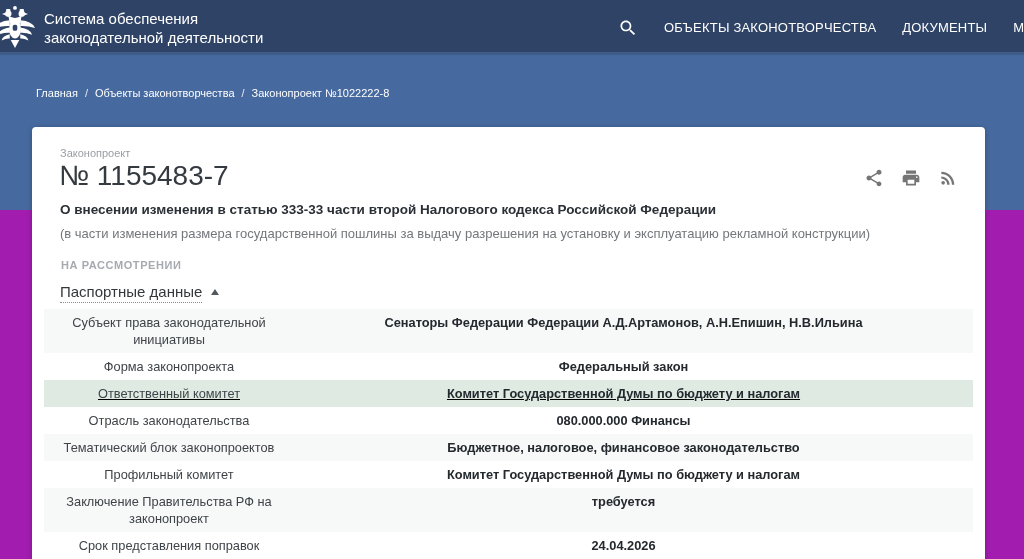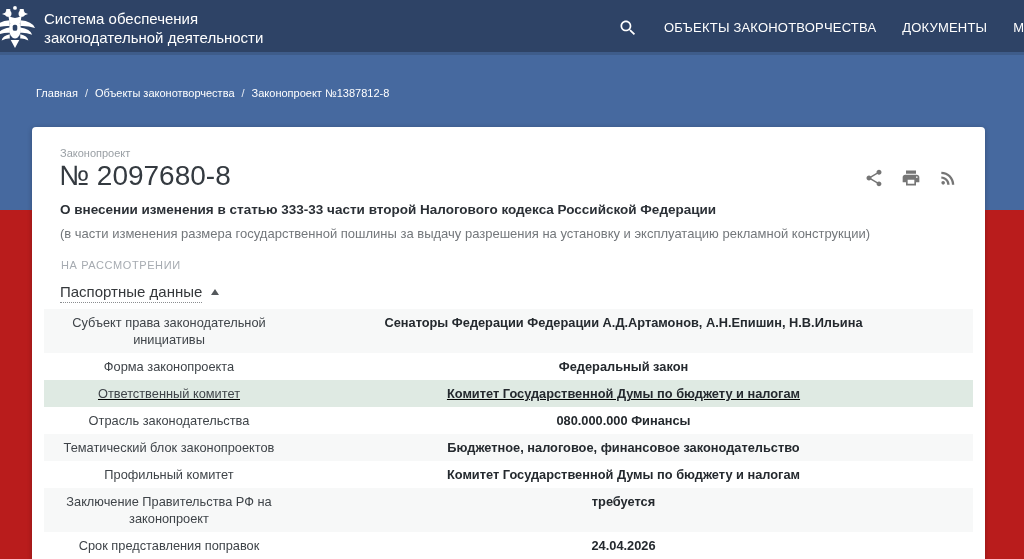--- a/index.html
+++ b/index.html
@@ -1,18 +1,18 @@
 <!DOCTYPE html>
 <html lang="ru"><head>
 <meta charset="utf-8">
 <style>
   * { margin:0; padding:0; box-sizing:border-box; }
   html,body { width:1024px; height:559px; }
   body { font-family:"Liberation Sans","DejaVu Sans",sans-serif; background:#ededee; }
-  .viewport { position:relative; width:1024px; height:559px; overflow:hidden; background:#b91c1c; }
+  .viewport { position:relative; width:1024px; height:559px; overflow:hidden; background:#a21caf; }
 
   
   .topbar { position:absolute; top:0; left:0; width:1024px; height:55px;
             background:#2e4366; box-shadow:inset 0 -3px 0 #3e5c8a;
             display:flex; align-items:center; }
   .logo-block { display:flex; align-items:center; height:55px; cursor:pointer; }
   .logo-eagle { width:42px; height:46px; margin-left:-6px; flex-shrink:0; }
   .system-title { margin-left:8px; width:242px; color:#ffffff; font-size:15px;
                   line-height:19px; font-weight:500; }
   .main-nav { position:absolute; left:618px; top:0; height:55px;
@@ -30,21 +30,21 @@
 
   
   .card { position:absolute; top:127px; left:32px; width:953px; height:470px;
           background:#ffffff; border-radius:4px; box-shadow:0 1px 5px rgba(0,0,0,.25); }
   .bill-type { margin:20px 0 0 28px; font-size:11px; color:#999fa4; }
   .bill-number { margin:2px 0 0 27px; font-size:28px; line-height:30px; font-weight:500; color:#343a40; }
   .card-actions { position:absolute; top:41px; right:27px; display:flex; gap:17px; }
   .action-icon { width:20px; height:20px; cursor:pointer; }
   .bill-title { margin:10px 28px 6px 28px; font-size:13.5px; line-height:18px; font-weight:700; color:#2b3036; }
   .bill-subtitle { margin:3px 28px 0 28px; font-size:13px; line-height:18px; color:#73777b; }
-  .status-label { margin:16px 0 0 29px; font-size:11px; font-weight:400;
+  .status-label { margin:16px 0 0 29px; font-size:11px; font-weight:700;
                   letter-spacing:.6px; color:#a6abb1; }
   .section-toggle { margin:12px 0 0 28px; display:inline-flex; align-items:center; cursor:pointer;justify-content:space-between; }
   .section-toggle .toggle-text { font-size:15px; color:#35383b;
         border-bottom:1px dotted #8a8d90; padding-bottom:2px; }
   .caret-up { width:0; height:0; margin-left:9px; margin-top:-2px;
         border-left:4.5px solid transparent; border-right:4.5px solid transparent;
         border-bottom:6px solid #54585c; }
 
   
   .passport-table { margin:6px 12px 0 12px; }
@@ -97,26 +97,26 @@
     </nav>
   </header>
 
   <div class="blue-band"></div>
 
   <div class="breadcrumb">
     <span class="crumb">Главная</span>
     <span class="crumb-sep">/</span>
     <span class="crumb">Объекты законотворчества</span>
     <span class="crumb-sep">/</span>
-    <span class="crumb">Законопроект №1387812-8</span>
+    <span class="crumb">Законопроект №1022222-8</span>
   </div>
 
   <section class="card">
     <div class="bill-type">Законопроект</div>
-    <h1 class="bill-number">№ 2097680-8</h1>
+    <h1 class="bill-number">№ 1155483-7</h1>
 
     <div class="card-actions">
       <svg class="action-icon" viewBox="0 0 24 24">
         <path fill="#757575" d="M18 16.08c-.76 0-1.44.3-1.96.77L8.91 12.7c.05-.23.09-.46.09-.7s-.04-.47-.09-.7l7.05-4.11c.54.5 1.25.81 2.04.81 1.66 0 3-1.34 3-3s-1.34-3-3-3-3 1.34-3 3c0 .24.04.47.09.7L8.04 9.81C7.5 9.31 6.79 9 6 9c-1.66 0-3 1.34-3 3s1.34 3 3 3c.79 0 1.5-.31 2.04-.81l7.12 4.16c-.05.21-.08.43-.08.65 0 1.61 1.31 2.92 2.92 2.92 1.61 0 2.92-1.31 2.92-2.92s-1.31-2.92-2.92-2.92z"></path>
       </svg>
       <svg class="action-icon" viewBox="0 0 24 24">
         <path fill="#757575" d="M19 8H5c-1.66 0-3 1.34-3 3v6h4v4h12v-4h4v-6c0-1.66-1.34-3-3-3zm-3 11H8v-5h8v5zm3-7c-.55 0-1-.45-1-1s.45-1 1-1 1 .45 1 1-.45 1-1 1zm-1-9H6v4h12V3z"></path>
       </svg>
       <svg class="action-icon" viewBox="0 0 24 24">
         <g fill="#757575">

